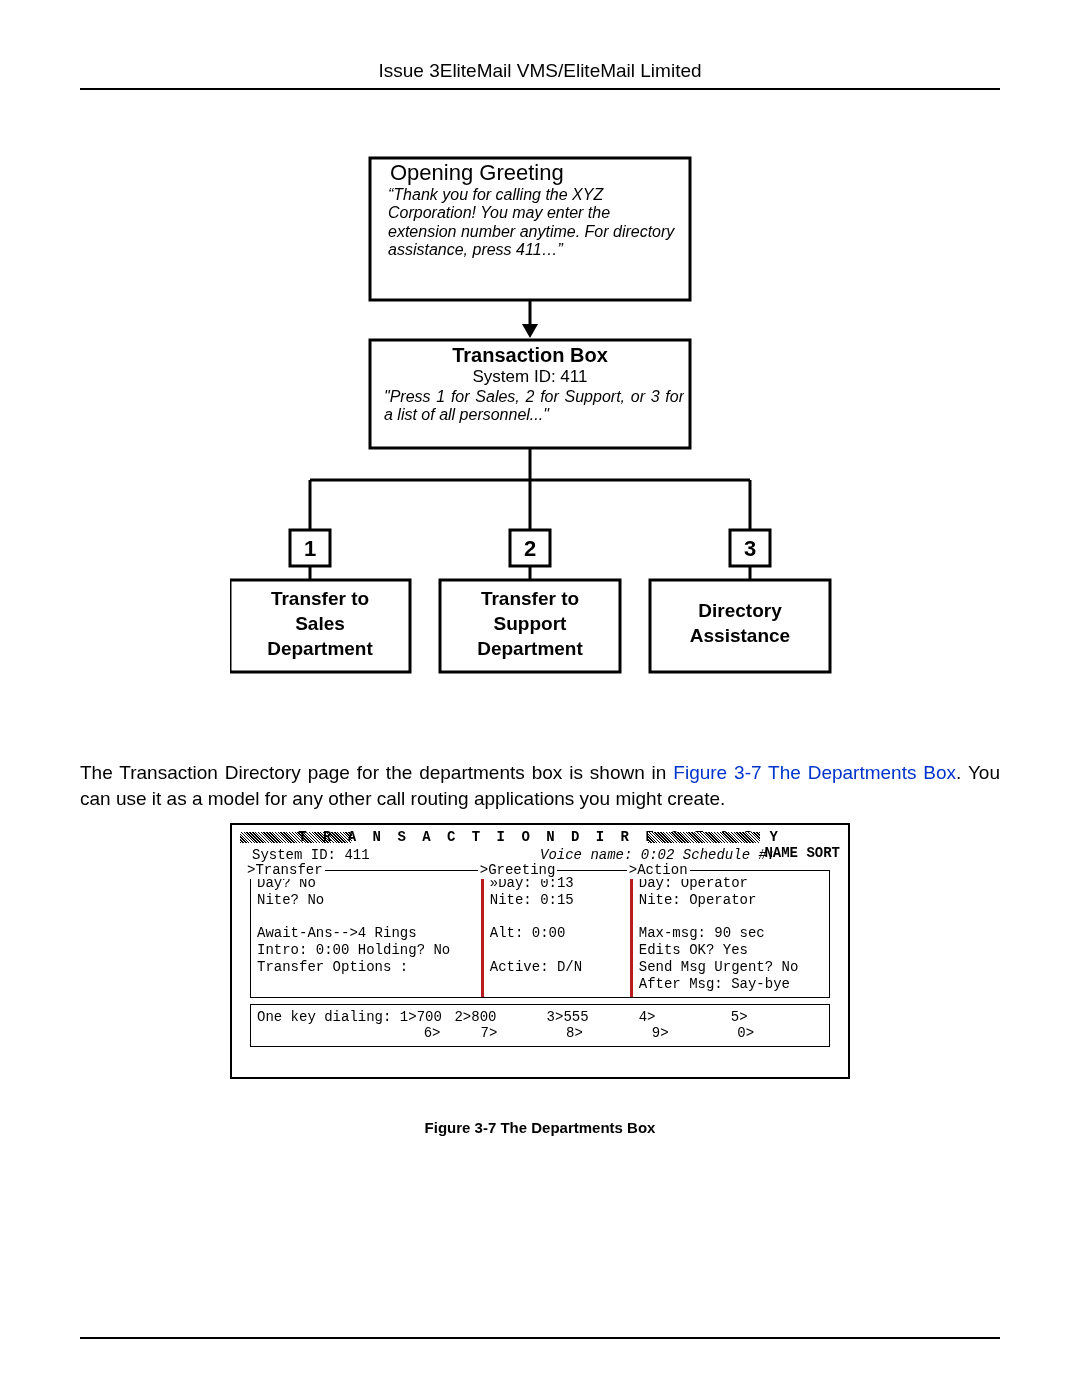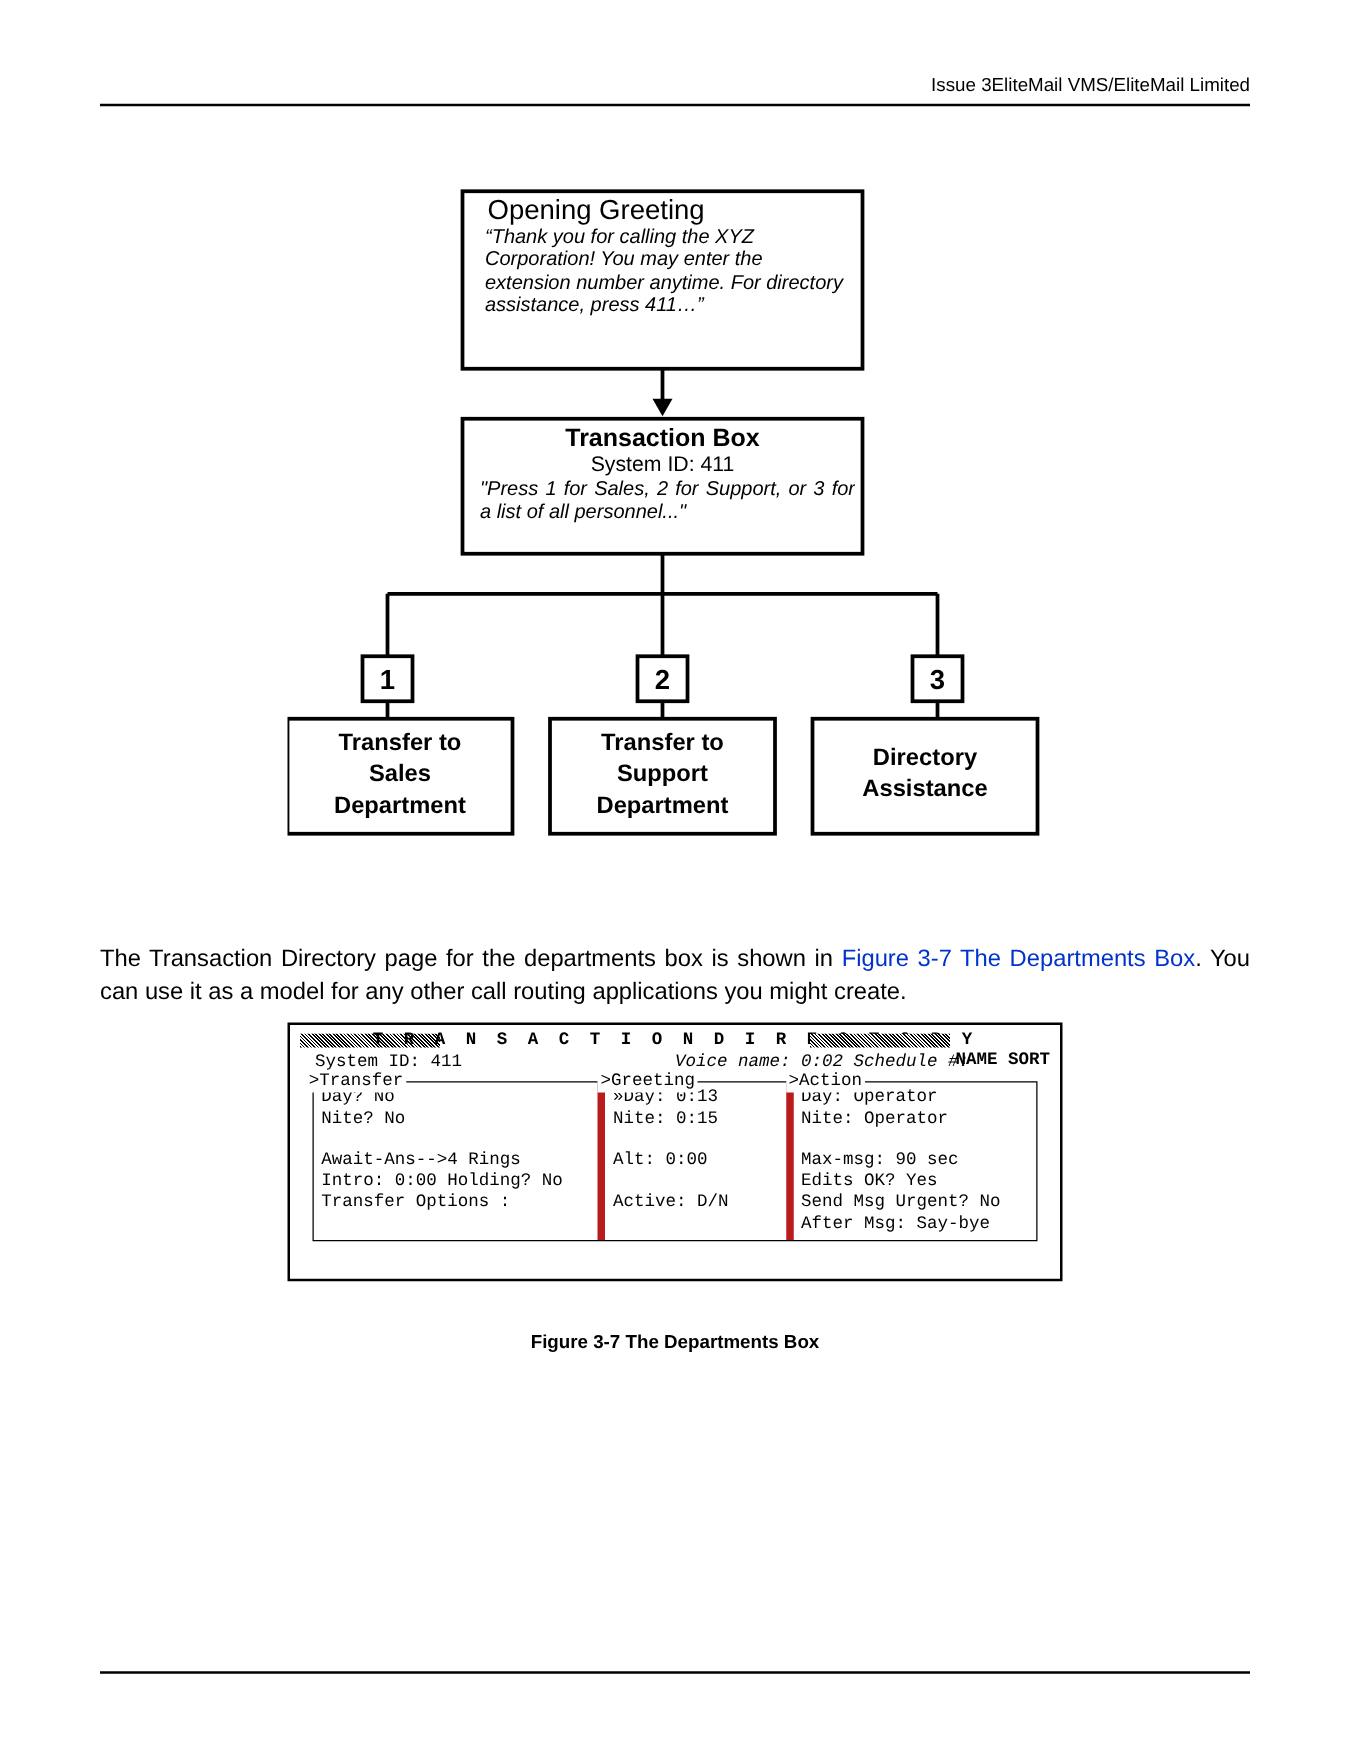--- a/index.html
+++ b/index.html
@@ -10,42 +10,42 @@
     display: flex;
     justify-content: center;
   }
   .page {
     width: 1080px;
     height: 1397px;
     background: #fff;
     position: relative;
     padding: 60px 80px 50px 80px;
   }
-  .hdr { display: flex; justify-content: flex-end; font-size: 15px; margin-bottom: 6px; }
+  .hdr { display: flex; justify-content: center; font-size: 19px; margin-bottom: 6px; }
   .hr { height: 2px; background: #000; margin-bottom: 40px; }
 
   .figwrap { display: flex; justify-content: center; margin-top: 60px; align-items: center; }
   .figsvg { }
 
   .caption { text-align: center; font-weight: bold; font-size: 15px; margin-top: 8px; }
 
   .para { font-size: 19px; line-height: 1.35; margin-top: 50px; text-align: justify; }
   .link { color: #0033cc; }
 
   .termbox { border: 2px solid #000; width: 620px; margin: 12px auto 0 auto; font-family: "Courier New", monospace; font-size: 14px; padding: 4px 8px 30px 8px; line-height: 1.2; position: relative; }
   .termtop { position: relative; height: 18px; }
   .termtop .shade { position: absolute; left: 0; top: 3px; width: 112px; height: 11px; background: repeating-linear-gradient(45deg,#000 0 1px,#fff 1px 2px); }
   .termtop .shade2 { position: absolute; right: 80px; top: 3px; width: 112px; height: 11px; background: repeating-linear-gradient(45deg,#000 0 1px,#fff 1px 2px); }
   .termtop .title { position: absolute; left: 0; right: 0; text-align: center; top: 0; letter-spacing: 4px; font-weight: bold; }
   .termtop .srt { position: absolute; right: 0; top: 16px; font-weight: bold; }
 
   .inner { border: 1px solid #000; margin: 6px 10px 0 10px; position: relative; padding: 4px 6px 4px 6px; }
   .lbl { position: absolute; top: -9px; background: #fff; padding: 0 2px; font-size: 14px; }
   .row3 { display: flex; }
-  .colbox { flex: 1; border-right: 6px solid #b91c1c; position: relative; padding: 4px 6px; font-size: 14px; }
+  .colbox { flex: 1; border-right: 3px solid #b91c1c; position: relative; padding: 4px 6px; font-size: 14px; }
   .colbox:last-child { border-right: none; }
 
   .ftr { position: absolute; left: 80px; right: 80px; bottom: 50px; }
   .ftr .hr2 { height: 2px; background: #000; margin-bottom: 8px; }
   .ftr .line { display: flex; justify-content: space-between; font-size: 19px; }
 
   
   svg text { font-family: Arial, Helvetica, sans-serif; }
 </style>
 </head>
@@ -150,20 +150,36 @@
           <div>Nite: Operator</div>
           <div>&nbsp;</div>
           <div>Max-msg:   90 sec</div>
           <div>Edits OK? Yes</div>
           <div>Send Msg Urgent? No</div>
           <div>After Msg: Say-bye</div>
         </div>
       </div>
     </div>
 
+    <div class="inner">
+      <div style="display:flex;">
+        <div style="flex:1.5;">One key dialing: 1&gt;700</div>
+        <div style="flex:0.7;">2&gt;800</div>
+        <div style="flex:0.7;">3&gt;555</div>
+        <div style="flex:0.7;">4&gt;</div>
+        <div style="flex:0.7;">5&gt;</div>
+      </div>
+      <div style="display:flex;">
+        <div style="flex:1.5;text-align:right;padding-right:40px;">6&gt;</div>
+        <div style="flex:0.7;">7&gt;</div>
+        <div style="flex:0.7;">8&gt;</div>
+        <div style="flex:0.7;">9&gt;</div>
+        <div style="flex:0.7;">0&gt;</div>
+      </div>
+    </div>
   </div>
 
   <div class="caption" style="margin-top:40px;">Figure 3-7 The Departments Box</div>
 
   <div class="ftr">
     <div class="hr2"></div>
   </div>
 </div>
 
 </body></html>

